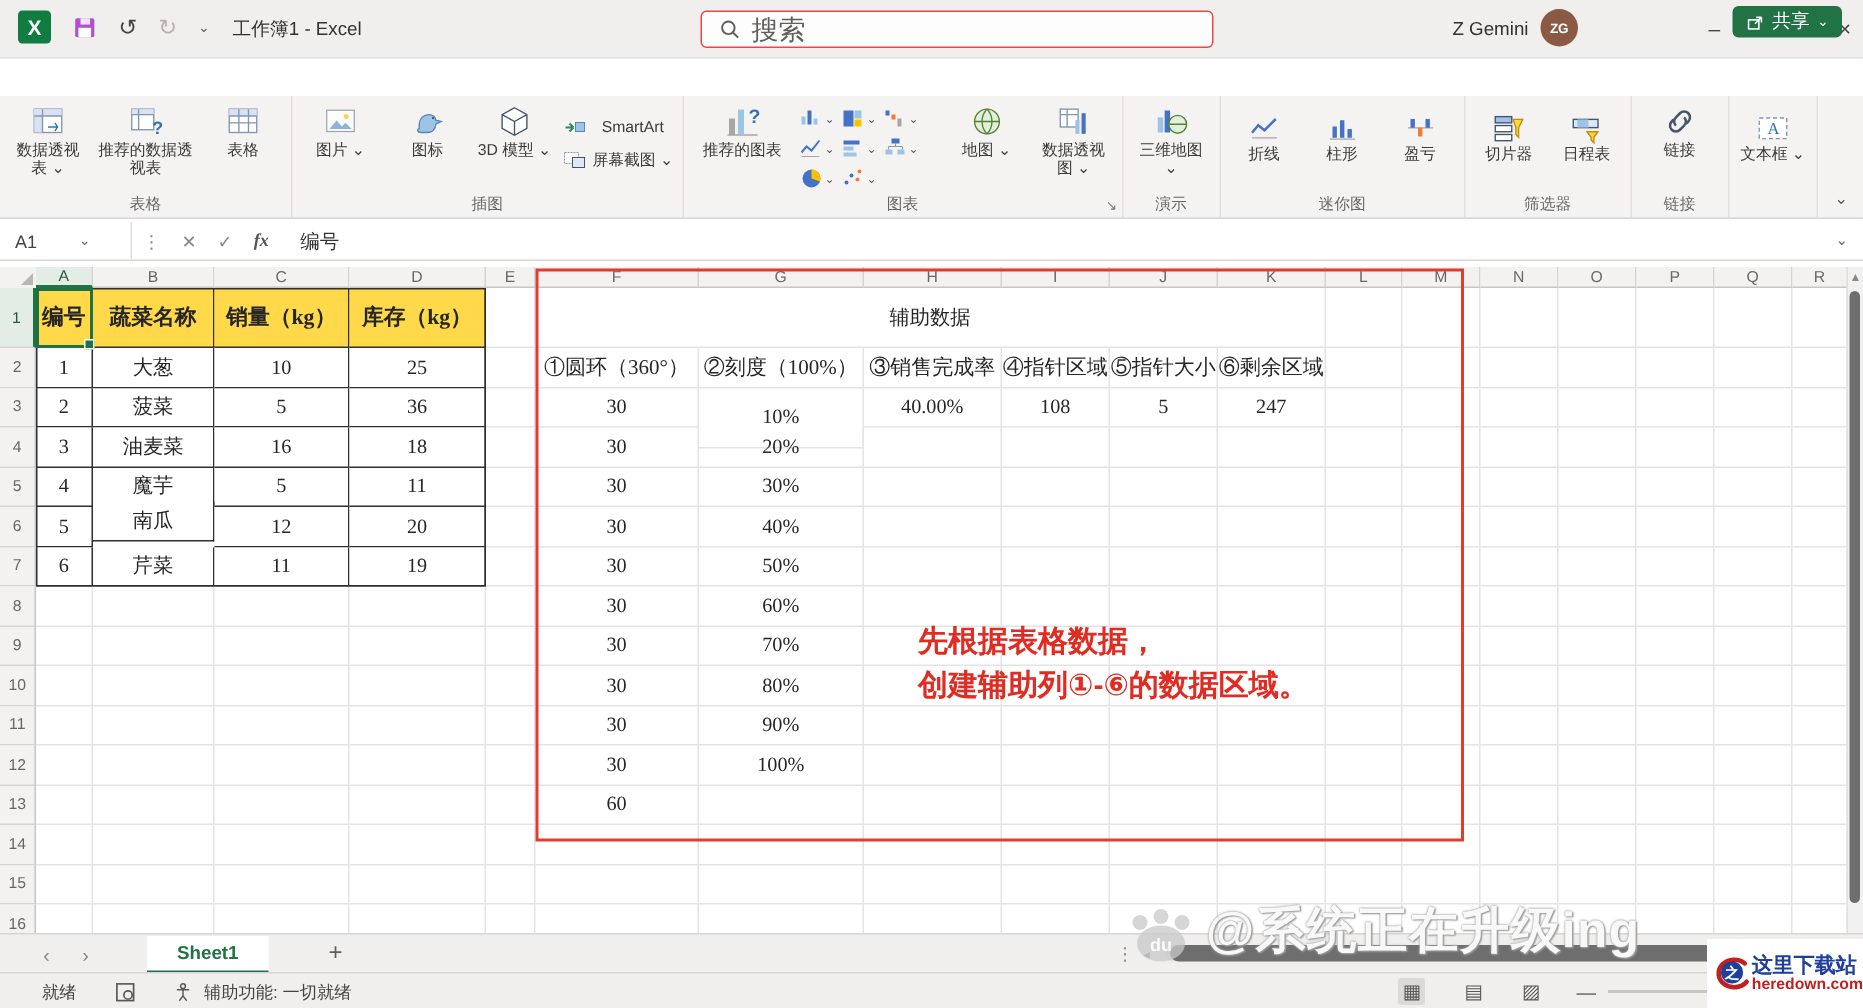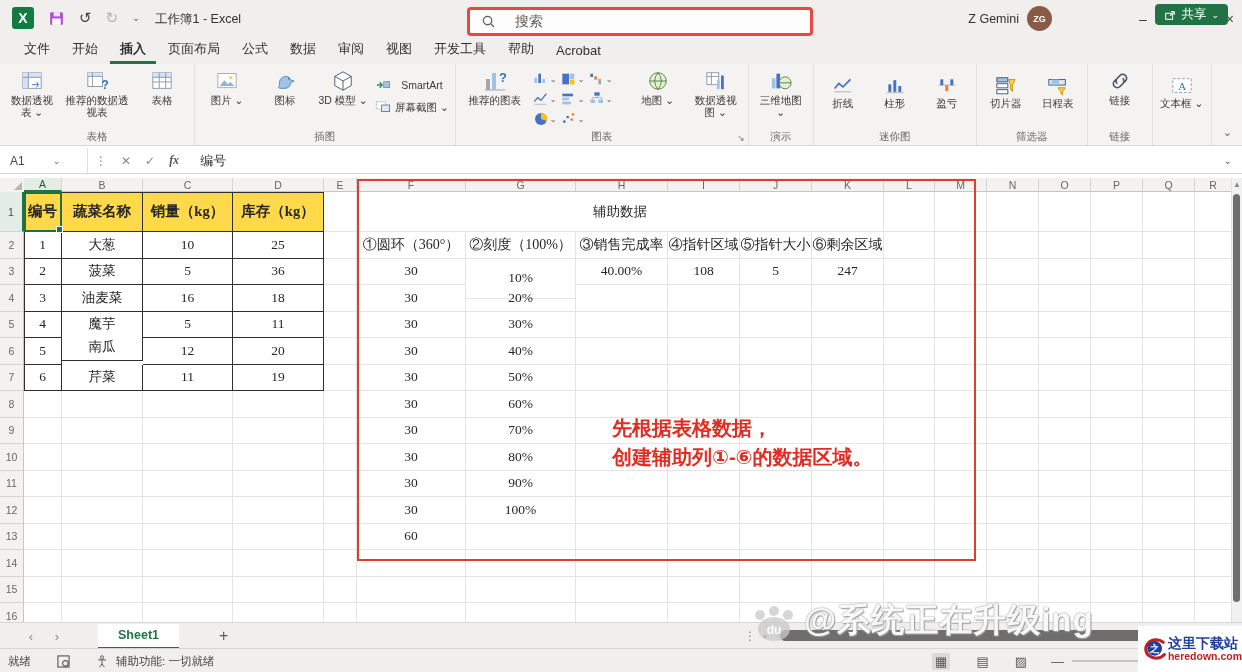--- a/index.html
+++ b/index.html
@@ -7,22 +7,22 @@
        font-family:"Liberation Sans","DejaVu Sans",sans-serif;color:#333;background:#fff;}
   
   .titlebar{position:absolute;left:0;top:0;width:1242px;height:38px;background:#f0efee;border-bottom:1px solid #e3e1df;}
   .qa{position:absolute;top:7px;display:flex;align-items:center;gap:14px;left:12px;}
   .excel-logo{width:22px;height:22px;background:#107c41;border-radius:3px;color:#fff;font-weight:bold;
               font-size:14px;display:flex;align-items:center;justify-content:center;}
   .qa-ico{font-size:15px;color:#444;}
   .qa-ico.dis{color:#b5b2af;}
   .qa-caret{font-size:9px;color:#555;}
   .doc-title{position:absolute;left:155px;top:11px;font-size:12.5px;color:#323130;}
-  .searchbox{position:absolute;left:467px;top:7px;width:328px;height:23px;background:#fdfdfd;border:3px solid #ef4444;
-             border-radius:4px;display:flex;align-items:center;padding-left:12px;gap:20px;font-size:14px;color:#605e5c;}
+  .searchbox{position:absolute;left:467px;top:7px;width:328px;height:23px;background:#fdfdfd;border:1px solid #ef4444;
+             border-radius:4px;display:flex;align-items:center;padding-left:12px;gap:8px;font-size:18px;color:#605e5c;}
   .user-chip{position:absolute;right:190px;top:6px;display:flex;align-items:center;gap:8px;font-size:12.5px;color:#323130;}
   .avatar{width:25px;height:25px;border-radius:50%;background:#8a5a44;color:#fff;font-size:9px;font-weight:bold;
           display:flex;align-items:center;justify-content:center;}
   .winbtns{position:absolute;right:8px;top:0;height:38px;display:flex;align-items:center;gap:34px;color:#444;}
   .winbtn{font-size:14px;line-height:1;}
   .restore-glyph{display:inline-block;width:9px;height:9px;border:1px solid #444;}
   
   .menubar{position:absolute;left:0;top:38px;width:1242px;height:26px;background:#f0efee;display:flex;align-items:flex-end;
            padding-left:14px;box-sizing:border-box;gap:2px;}
   .mtab{font-size:13px;color:#323130;padding:3px 10px 6px;cursor:default;white-space:nowrap;}
@@ -96,21 +96,21 @@
         margin-left:28px;color:#217346;font-weight:bold;box-sizing:border-box;}
   .saddtab{margin-left:40px;color:#605e5c;font-size:16px;}
   .hs-kebab{position:absolute;left:744px;color:#8a8886;font-size:12px;}
   .hs-arrow{position:absolute;left:762px;color:#8a8886;font-size:9px;}
   .hs-track{position:absolute;left:776px;top:7px;width:450px;height:11px;background:#e4e2e0;border-radius:6px;}
   .hs-thumb{position:absolute;left:4px;top:0px;width:406px;height:11px;background:#6e6e6e;border-radius:6px;}
   .vs-down{position:absolute;right:1px;top:2px;font-size:8px;color:#8a8886;}
   
   .statusbar{position:absolute;left:0;top:648px;width:1242px;height:24px;background:#f0efee;border-top:1px solid #d8d6d4;
              display:flex;align-items:center;font-size:11.5px;color:#444;}
-  .st-ready{margin-left:8px;}
+  .st-ready{margin-left:28px;}
   .st-ic{margin-left:26px;display:flex;align-items:center;}
   .st-access{margin-left:8px;}
   .viewbtns{position:absolute;right:215px;display:flex;gap:26px;align-items:center;color:#5a5855;font-size:13px;}
   .viewbtn.active{background:#dcdad8;padding:1px 3px;border-radius:2px;}
   .zoom-minus{position:absolute;right:178px;color:#5a5855;font-size:13px;}
   .zoom-line{position:absolute;right:100px;top:11px;width:70px;height:2px;background:#c8c6c4;}
   
   .wm{position:absolute;left:748px;top:598px;display:flex;align-items:flex-end;pointer-events:none;z-index:50;}
   .wm-text{font-size:33px;font-weight:bold;color:rgba(255,255,255,0.93);
            text-shadow:0 0 1px #9c9c9c,0 0 2px #ababab,1px 1px 1px #9c9c9c;letter-spacing:1px;white-space:nowrap;}
@@ -152,33 +152,20 @@
       <span>Z Gemini</span>
       <span class="avatar">ZG</span>
     </div>
     <div class="winbtns">
       <span class="winbtn">–</span>
       <span class="winbtn"><span class="restore-glyph"></span></span>
       <span class="winbtn">×</span>
     </div>
   </div>
 
-  <div class="menubar" id="menubar">
-      <div class="mtab">文件</div>
-      <div class="mtab">开始</div>
-      <div class="mtab active">插入</div>
-      <div class="mtab">页面布局</div>
-      <div class="mtab">公式</div>
-      <div class="mtab">数据</div>
-      <div class="mtab">审阅</div>
-      <div class="mtab">视图</div>
-      <div class="mtab">开发工具</div>
-      <div class="mtab">帮助</div>
-      <div class="mtab">Acrobat</div>
-    </div>
   <div class="sharebtn">
     <svg width="12" height="12" viewBox="0 0 14 14">
         <rect x="2" y="5" width="8" height="7" fill="none" stroke="#fff" stroke-width="1.2"></rect>
         <path d="M7 8L12 3M12 3h-4M12 3v4" stroke="#fff" stroke-width="1.2" fill="none"></path>
       </svg>
     <span>共享</span>
     <span class="caret">⌄</span>
   </div>
 
   <div class="ribbon" id="ribbon">

